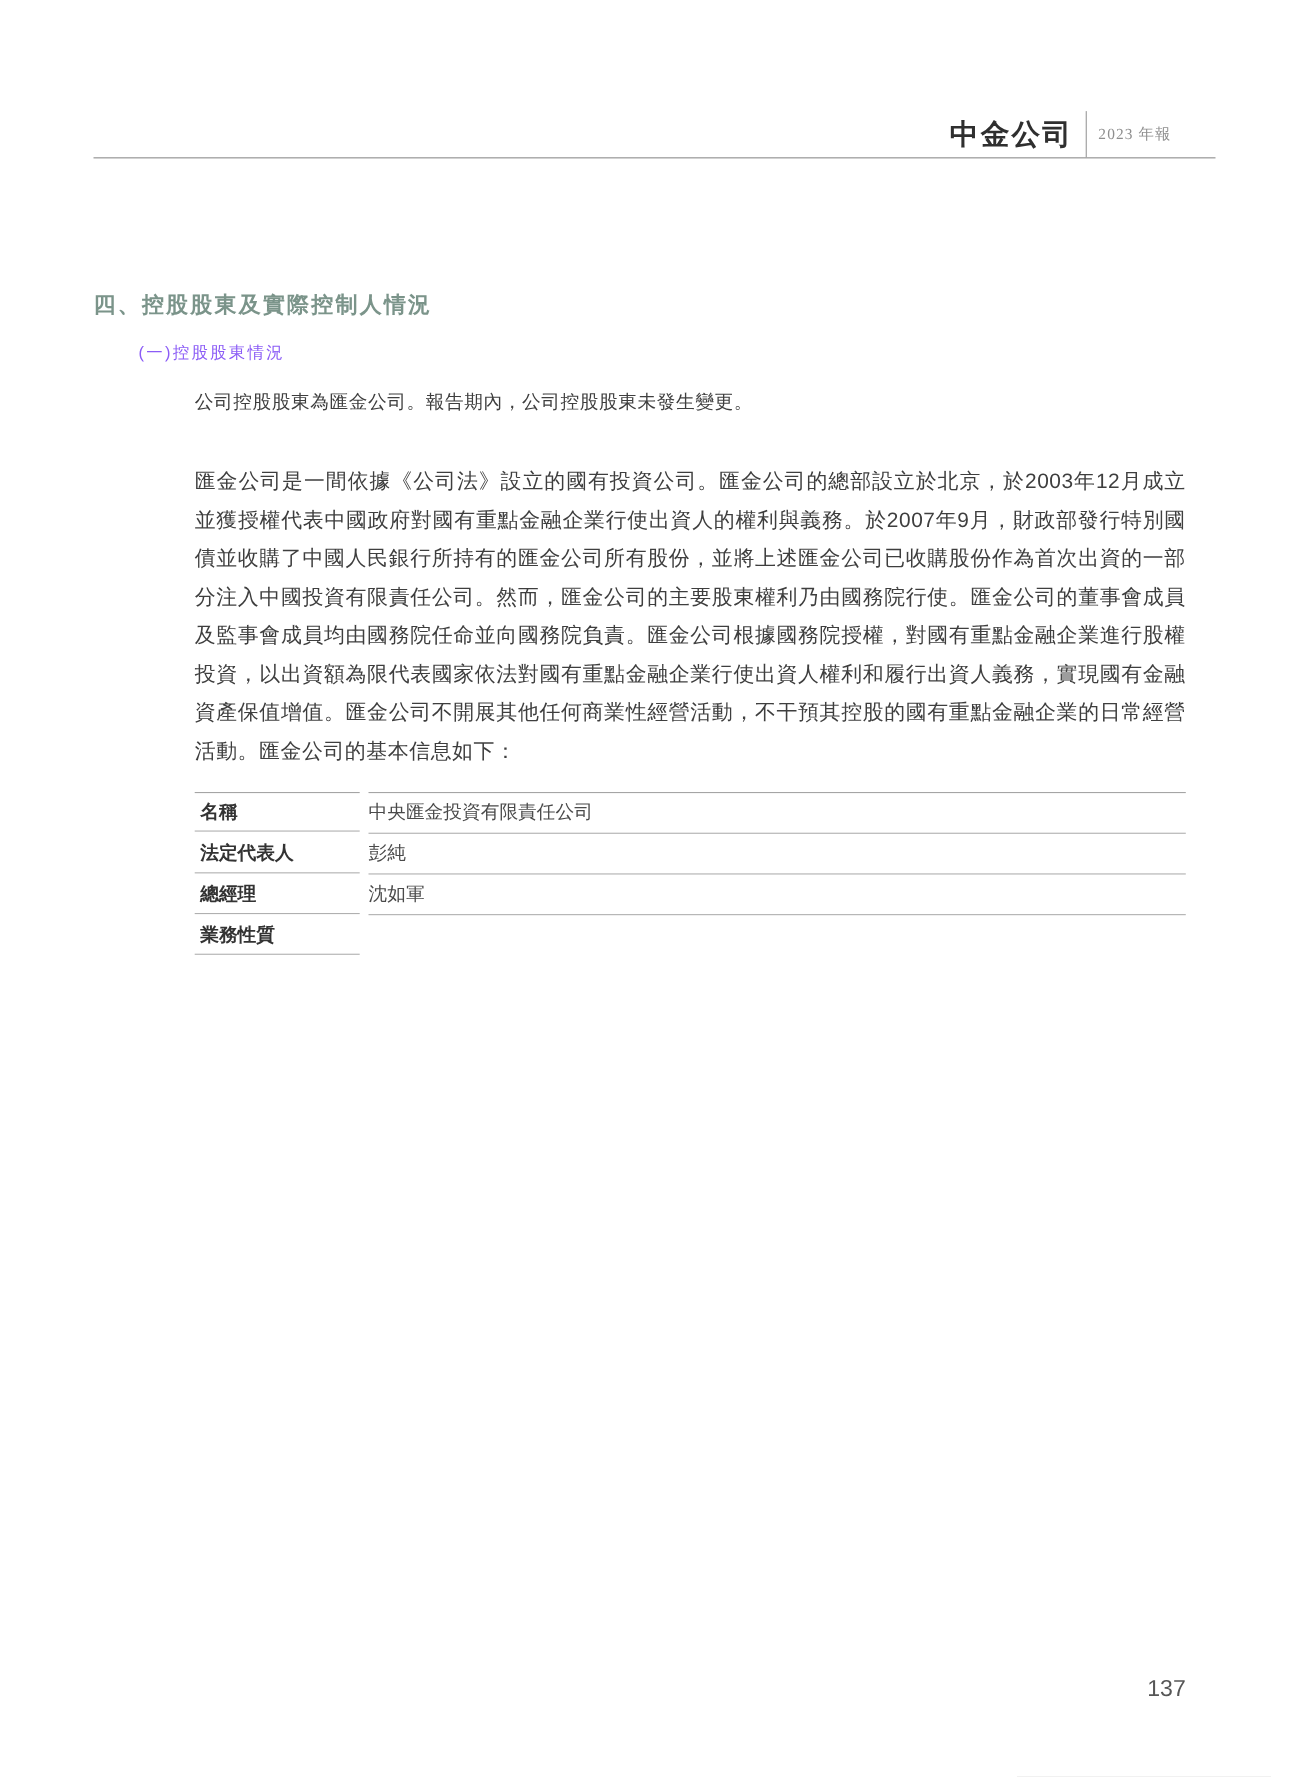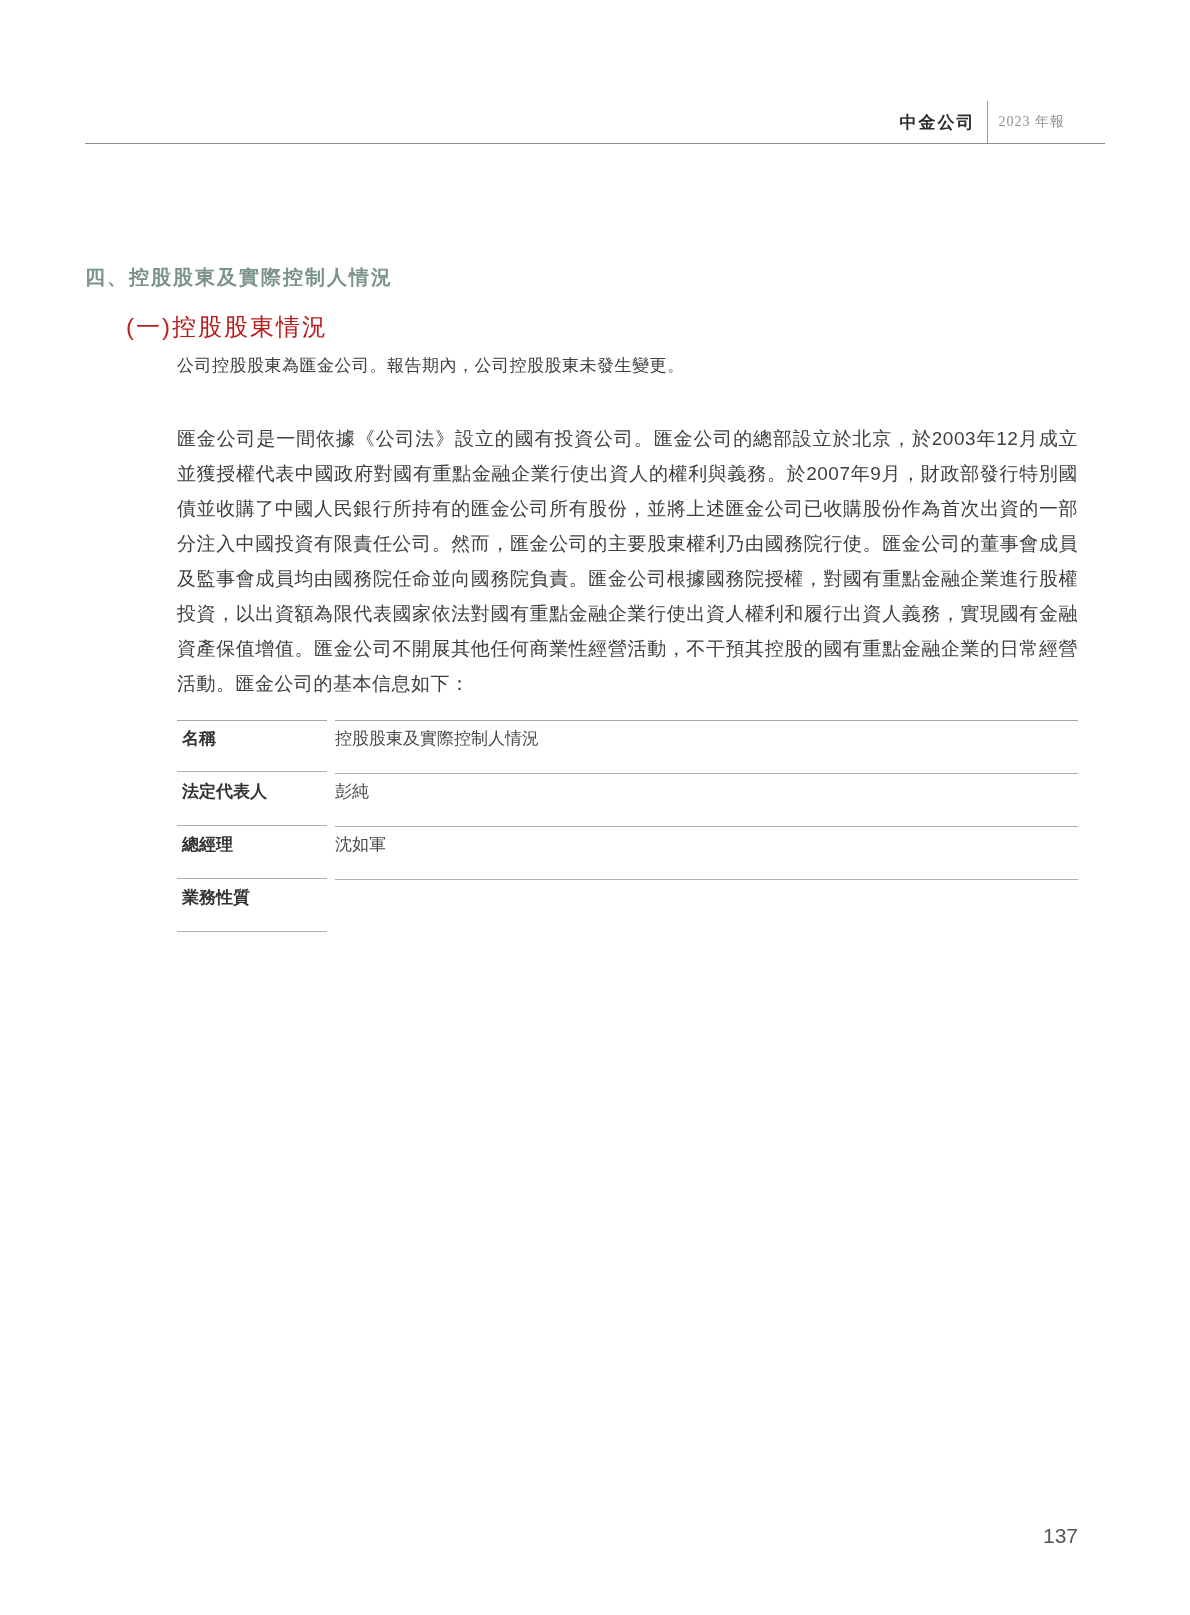--- a/index.html
+++ b/index.html
@@ -18,21 +18,21 @@
     position: absolute;
     top: 101px;
     right: 125px;
     height: 42px;
     display: flex;
     align-items: center;
   }
   .header .company {
     font-family: Liberation Sans, sans-serif;
     font-weight: bold;
-    font-size: 17px;
+    font-size: 26px;
     color: #2f2f2f;
     letter-spacing: 2px;
   }
   .header .vdivider {
     width: 1px;
     height: 42px;
     background: #9a9a9a;
     margin: 0 11px;
   }
   .header .report {
@@ -57,23 +57,23 @@
     left: 85px;
     font-size: 20px;
     font-weight: bold;
     color: #7b948a;
     letter-spacing: 2px;
   }
   .section-subtitle {
     position: absolute;
     top: 311px;
     left: 126px;
-    font-size: 24px;
+    font-size: 15px;
     font-weight: 500;
-    color: #b91c1c;
+    color: #8b5cf6;
     letter-spacing: 2px;
   }
 
   
   .para-1 {
     position: absolute;
     top: 354px;
     left: 177px;
     width: 901px;
     font-size: 17px;
@@ -98,21 +98,21 @@
     position: absolute;
     top: 720px;
     left: 177px;
     width: 901px;
   }
   .info-row {
     display: flex;
     align-items: stretch;
   }
   .info-cell {
-    height: 52px;
+    height: 36px;
     line-height: 36px;
     border-bottom: 1px solid #b0b0b0;
     font-size: 17px;
     white-space: nowrap;
     overflow: hidden;
   }
   .info-row:first-child .info-cell {
     border-top: 1px solid #a5a5a5;
   }
   .cell-label {
@@ -152,21 +152,21 @@
 
   <div class="section-title">四、控股股東及實際控制人情況</div>
   <div class="section-subtitle">(一)控股股東情況</div>
 
   <div class="para-1">公司控股股東為匯金公司。報告期內，公司控股股東未發生變更。</div>
   <div class="para-2">匯金公司是一間依據《公司法》設立的國有投資公司。匯金公司的總部設立於北京，於2003年12月成立並獲授權代表中國政府對國有重點金融企業行使出資人的權利與義務。於2007年9月，財政部發行特別國債並收購了中國人民銀行所持有的匯金公司所有股份，並將上述匯金公司已收購股份作為首次出資的一部分注入中國投資有限責任公司。然而，匯金公司的主要股東權利乃由國務院行使。匯金公司的董事會成員及監事會成員均由國務院任命並向國務院負責。匯金公司根據國務院授權，對國有重點金融企業進行股權投資，以出資額為限代表國家依法對國有重點金融企業行使出資人權利和履行出資人義務，實現國有金融資產保值增值。匯金公司不開展其他任何商業性經營活動，不干預其控股的國有重點金融企業的日常經營活動。匯金公司的基本信息如下：</div>
 
   <div class="info-table">
     <div class="info-row">
       <div class="info-cell cell-label">名稱</div>
-      <div class="info-cell cell-value">控股股東及實際控制人情況</div>
+      <div class="info-cell cell-value">中央匯金投資有限責任公司</div>
     </div>
     <div class="info-row">
       <div class="info-cell cell-label">法定代表人</div>
       <div class="info-cell cell-value">彭純</div>
     </div>
     <div class="info-row">
       <div class="info-cell cell-label">總經理</div>
       <div class="info-cell cell-value">沈如軍</div>
     </div>
     <div class="info-row">

